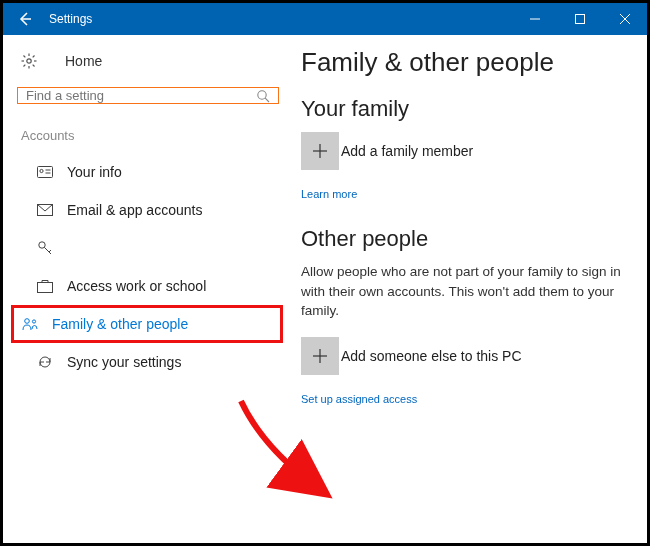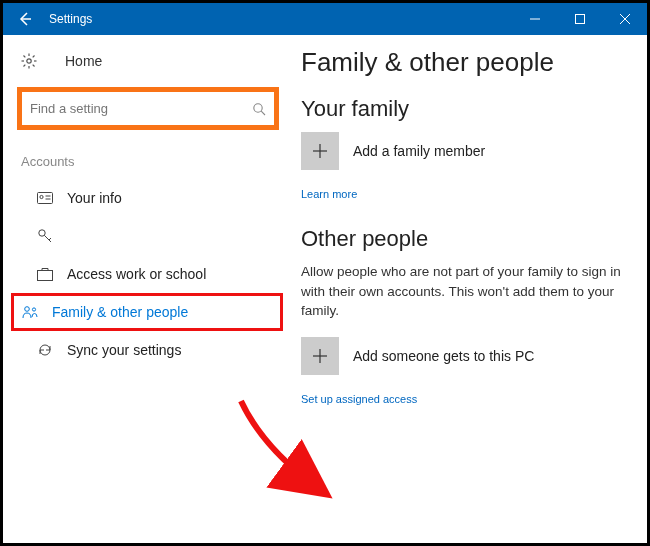--- a/index.html
+++ b/index.html
@@ -8,32 +8,32 @@
   .titlebar { height: 32px; background: #0063b1; color: #fff; display: flex; align-items: center; }
   .tb-back { width: 44px; height: 32px; display:flex; align-items:center; justify-content:center; }
   .tb-title { font-size: 12px; padding-left: 2px; flex: 1; }
   .tb-controls { display: flex; }
   .tb-btn { width: 45px; height: 32px; display:flex; align-items:center; justify-content:center; }
   .client { flex: 1; display: flex; overflow:hidden; }
   .sidebar { width: 290px; padding: 10px 0 0 0; }
   .home-row { display:flex; align-items:center; gap:28px; padding: 8px 18px; color:#333; }
   .home-row .lab { font-size: 14px; }
   .search-wrap { margin: 10px 14px 18px 14px; }
-  .search { width: 100%; height: 43px; border:5px solid #f97316; display:flex; align-items:center; padding: 0 8px; }
+  .search { width: 100%; height: 17px; border:1px solid #f97316; display:flex; align-items:center; padding: 0 8px; }
   .search input { border:none; outline:none; flex:1; font-size:13px; color:#666; background:transparent; }
   .section-label { color:#888; font-size:13px; padding: 6px 18px 10px 18px; }
   .nav-item { display:flex; align-items:center; gap:14px; padding: 11px 34px; font-size:14px; color:#222; cursor:pointer; }
   .nav-item .icon { width:16px; height:16px; display:flex; align-items:center; justify-content:center; color:#333; }
   .highlight-box { border:3px solid #e11; margin: 0 10px 0 8px; padding: 8px 8px; display:flex; align-items:center; gap:14px; font-size:14px; color:#0078d7; }
 
   .content { flex:1; padding: 12px 24px 0 8px; overflow:hidden; color:#222; }
   .h1 { font-size: 26px; font-weight: 400; margin-bottom: 18px; }
   .h2 { font-size: 22px; font-weight: 400; margin: 6px 0 10px 0; }
   .bodytext { font-size: 13.5px; line-height: 1.45; color:#333; margin-bottom: 16px; max-width: 320px; }
-  .action-row { display:flex; align-items:center; gap:14px; margin: 6px 0 14px 0; }
+  .action-row { display:flex; align-items:center; gap:2px; margin: 6px 0 14px 0; }
   .plus-btn { width:38px; height:38px; background:#ccc; display:flex; align-items:center; justify-content:center; }
   .action-label { font-size:14px; color:#222; }
   .link { color:#0067c0; font-size:11px; margin: 4px 0 20px 0; display:inline-block; }
 
   
   .arrow { position:absolute; width:120px; height:120px; pointer-events:none; }
 
   .content-wrap { position: relative; }
 
   svg { display:block; }
@@ -110,20 +110,29 @@
             <svg width="16" height="12" viewBox="0 0 16 12">
               <rect x="0.5" y="0.5" width="15" height="11" rx="1" stroke="#444" fill="none"></rect>
               <circle cx="4.5" cy="5" r="1.6" stroke="#444" fill="none"></circle>
               <line x1="8.5" y1="4" x2="13.5" y2="4" stroke="#444"></line>
               <line x1="8.5" y1="7" x2="13.5" y2="7" stroke="#444"></line>
             </svg>
           </span>
         <span>Your info</span>
       </div>
 
+      <div class="nav-item">
+        <span class="icon">
+            <svg width="16" height="12" viewBox="0 0 16 12">
+              <rect x="0.5" y="0.5" width="15" height="11" stroke="#444" fill="none"></rect>
+              <path d="M0.5 0.5 L8 7 L15.5 0.5" stroke="#444" fill="none"></path>
+            </svg>
+          </span>
+        <span>Email &amp; app accounts</span>
+      </div>
 
       <div class="nav-item">
         <span class="icon">
             <svg width="16" height="16" viewBox="0 0 16 16">
               <circle cx="5" cy="5" r="3.2" stroke="#444" fill="none"></circle>
               <line x1="7.3" y1="7.3" x2="14" y2="14" stroke="#444"></line>
               <line x1="12" y1="12" x2="14" y2="10" stroke="#444"></line>
             </svg>
           </span>
       </div>
@@ -183,21 +192,21 @@
       <div class="h2">Other people</div>
       <div class="bodytext">Allow people who are not part of your family to sign in with their own accounts. This won't add them to your family.</div>
 
       <div class="action-row">
         <div class="plus-btn">
           <svg width="18" height="18" viewBox="0 0 18 18">
               <line x1="9" y1="2" x2="9" y2="16" stroke="#333" stroke-width="1.2"></line>
               <line x1="2" y1="9" x2="16" y2="9" stroke="#333" stroke-width="1.2"></line>
             </svg>
         </div>
-        <span class="action-label">Add someone gets to this PC</span>
+        <span class="action-label">Add someone else to this PC</span>
       </div>
 
       <a class="link">Set up assigned access</a>
     </div>
 
     <svg class="arrow" style="left:220px; top:358px;" viewBox="0 0 120 120">
       <defs>
         <marker id="ah" markerWidth="10" markerHeight="10" refX="7" refY="5" orient="auto">
           <path d="M0,0 L10,5 L0,10 Z" fill="#e11"></path>
         </marker>

